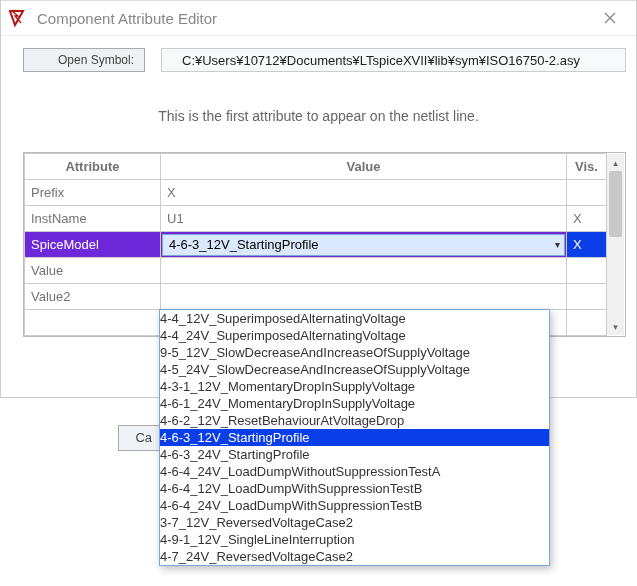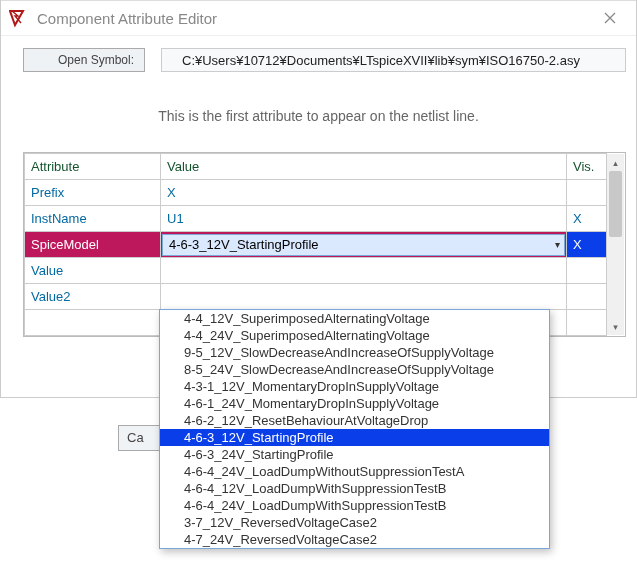--- a/index.html
+++ b/index.html
@@ -95,31 +95,31 @@
   .grid {
     width: 100%;
     border-collapse: collapse;
     table-layout: fixed;
   }
   .grid th, .grid td {
     border: 1px solid #ccc;
     padding: 4px 6px;
     text-align: left;
     font-size: 13px;
-    color: #0369a1;
+    color: #737373;
     height: 26px;
     white-space: nowrap;
   }
-  .grid th { font-weight: normal; color: #14532d; }
+  .grid th { font-weight: bold; color: #737373; text-align: center; }
   .grid .col-attr { width: 136px; }
   .grid .col-val  { width: auto; }
   .grid .col-vis  { width: 40px; text-align: left; }
   .grid .col-sb   { width: 18px; padding:0; }
   .grid tr.selected td {
-    background: #be185d;
+    background: #6d28d9;
     color: #fff;
   }
   .grid tr.selected .combo {
     background: #dbe9ff;
     color: #000;
   }
   .grid tr.selected .combo .chev { color: #333; }
   .grid tr.selected td.cell-vis { background: #0a3ee8; color: #fff; }
   .combo {
     display: flex;
@@ -178,21 +178,21 @@
     width: 391px;
     border: 1px solid #7aa6d8;
     background: #fff;
     box-shadow: 2px 3px 8px rgba(0,0,0,.25);
     z-index: 100;
     font-size: 13px;
   }
   .dropdown .opt {
     height: 17px;
     line-height: 17px;
-    padding: 0 24px;
+    padding: 0 0;
     white-space: nowrap;
     overflow: hidden;
     color: #333;
     cursor: pointer;
   }
   .dropdown .opt.sel {
     background: #0a3ee8;
     color: #fff;
   }
 
@@ -203,21 +203,21 @@
     font-size: 13px;
     color: #444;
     height: 26px;
     line-height: 24px;
     padding: 0 8px;
     border: 1px solid #aaa;
     border-right: none;
     background: #f0f3f5;
     width: 42px;
     overflow: hidden;
-    text-align: left;
+    text-align: right;
     z-index: 50;
   }
 </style>
 </head>
 <body>
 
 <div class="window">
 
   <div class="titlebar">
     <span class="app-icon">
@@ -309,24 +309,25 @@
     <span class="btn">OK</span>
   </div>
 </div>
 
 <div class="cancel-visible">Ca</div>
 
 <div class="dropdown" id="dd">
     <div class="opt">4-4_12V_SuperimposedAlternatingVoltage</div>
     <div class="opt">4-4_24V_SuperimposedAlternatingVoltage</div>
     <div class="opt">9-5_12V_SlowDecreaseAndIncreaseOfSupplyVoltage</div>
-    <div class="opt">8-5_24V_SlowDecreaseAndIncreaseOfSupplyVoltage</div>
+    <div class="opt">4-5_24V_SlowDecreaseAndIncreaseOfSupplyVoltage</div>
     <div class="opt">4-3-1_12V_MomentaryDropInSupplyVoltage</div>
     <div class="opt">4-6-1_24V_MomentaryDropInSupplyVoltage</div>
     <div class="opt">4-6-2_12V_ResetBehaviourAtVoltageDrop</div>
     <div class="opt sel">4-6-3_12V_StartingProfile</div>
     <div class="opt">4-6-3_24V_StartingProfile</div>
     <div class="opt">4-6-4_24V_LoadDumpWithoutSuppressionTestA</div>
     <div class="opt">4-6-4_12V_LoadDumpWithSuppressionTestB</div>
     <div class="opt">4-6-4_24V_LoadDumpWithSuppressionTestB</div>
     <div class="opt">3-7_12V_ReversedVoltageCase2</div>
+    <div class="opt">4-9-1_12V_SingleLineInterruption</div>
     <div class="opt">4-7_24V_ReversedVoltageCase2</div>
   </div>
 
 </body></html>

